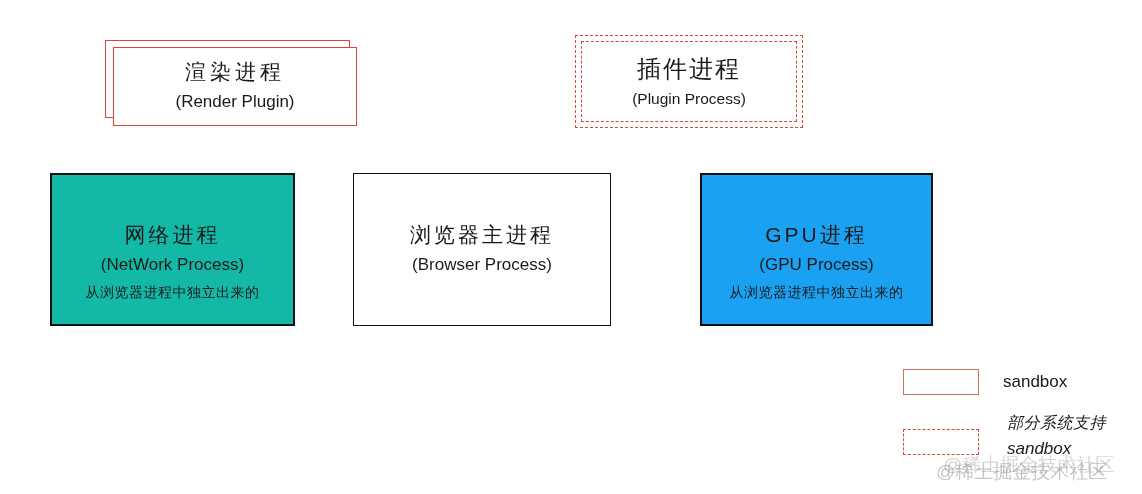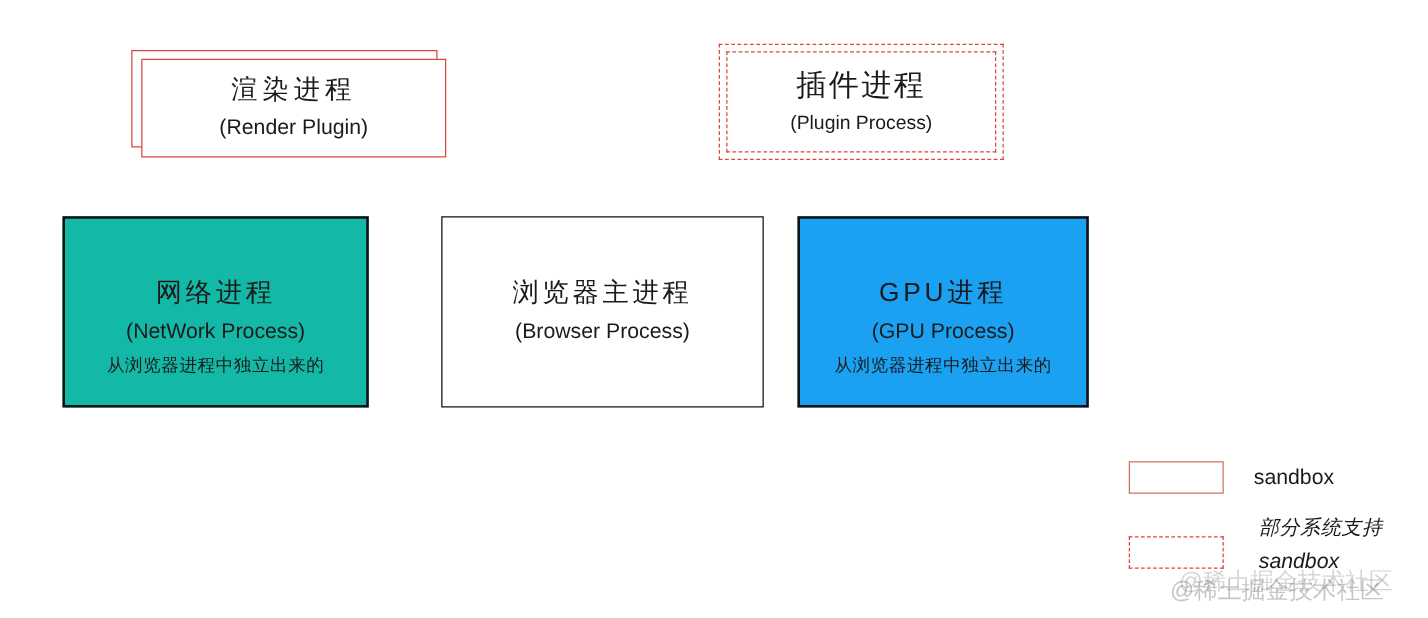--- a/index.html
+++ b/index.html
@@ -83,21 +83,21 @@
     width: 245px;
     background: #14b8a6;
   }
   .proc-browser {
     left: 353px;
     width: 258px;
     background: #ffffff;
     border: 1.7px solid #111111;
   }
   .proc-gpu {
-    left: 638px;
+    left: 700px;
     width: 233px;
     background: #1BA1F2;
   }
 
   
   .cn-title {
     font-size: 21px;
     letter-spacing: 3px;
     line-height: 1.25;
     white-space: nowrap;

